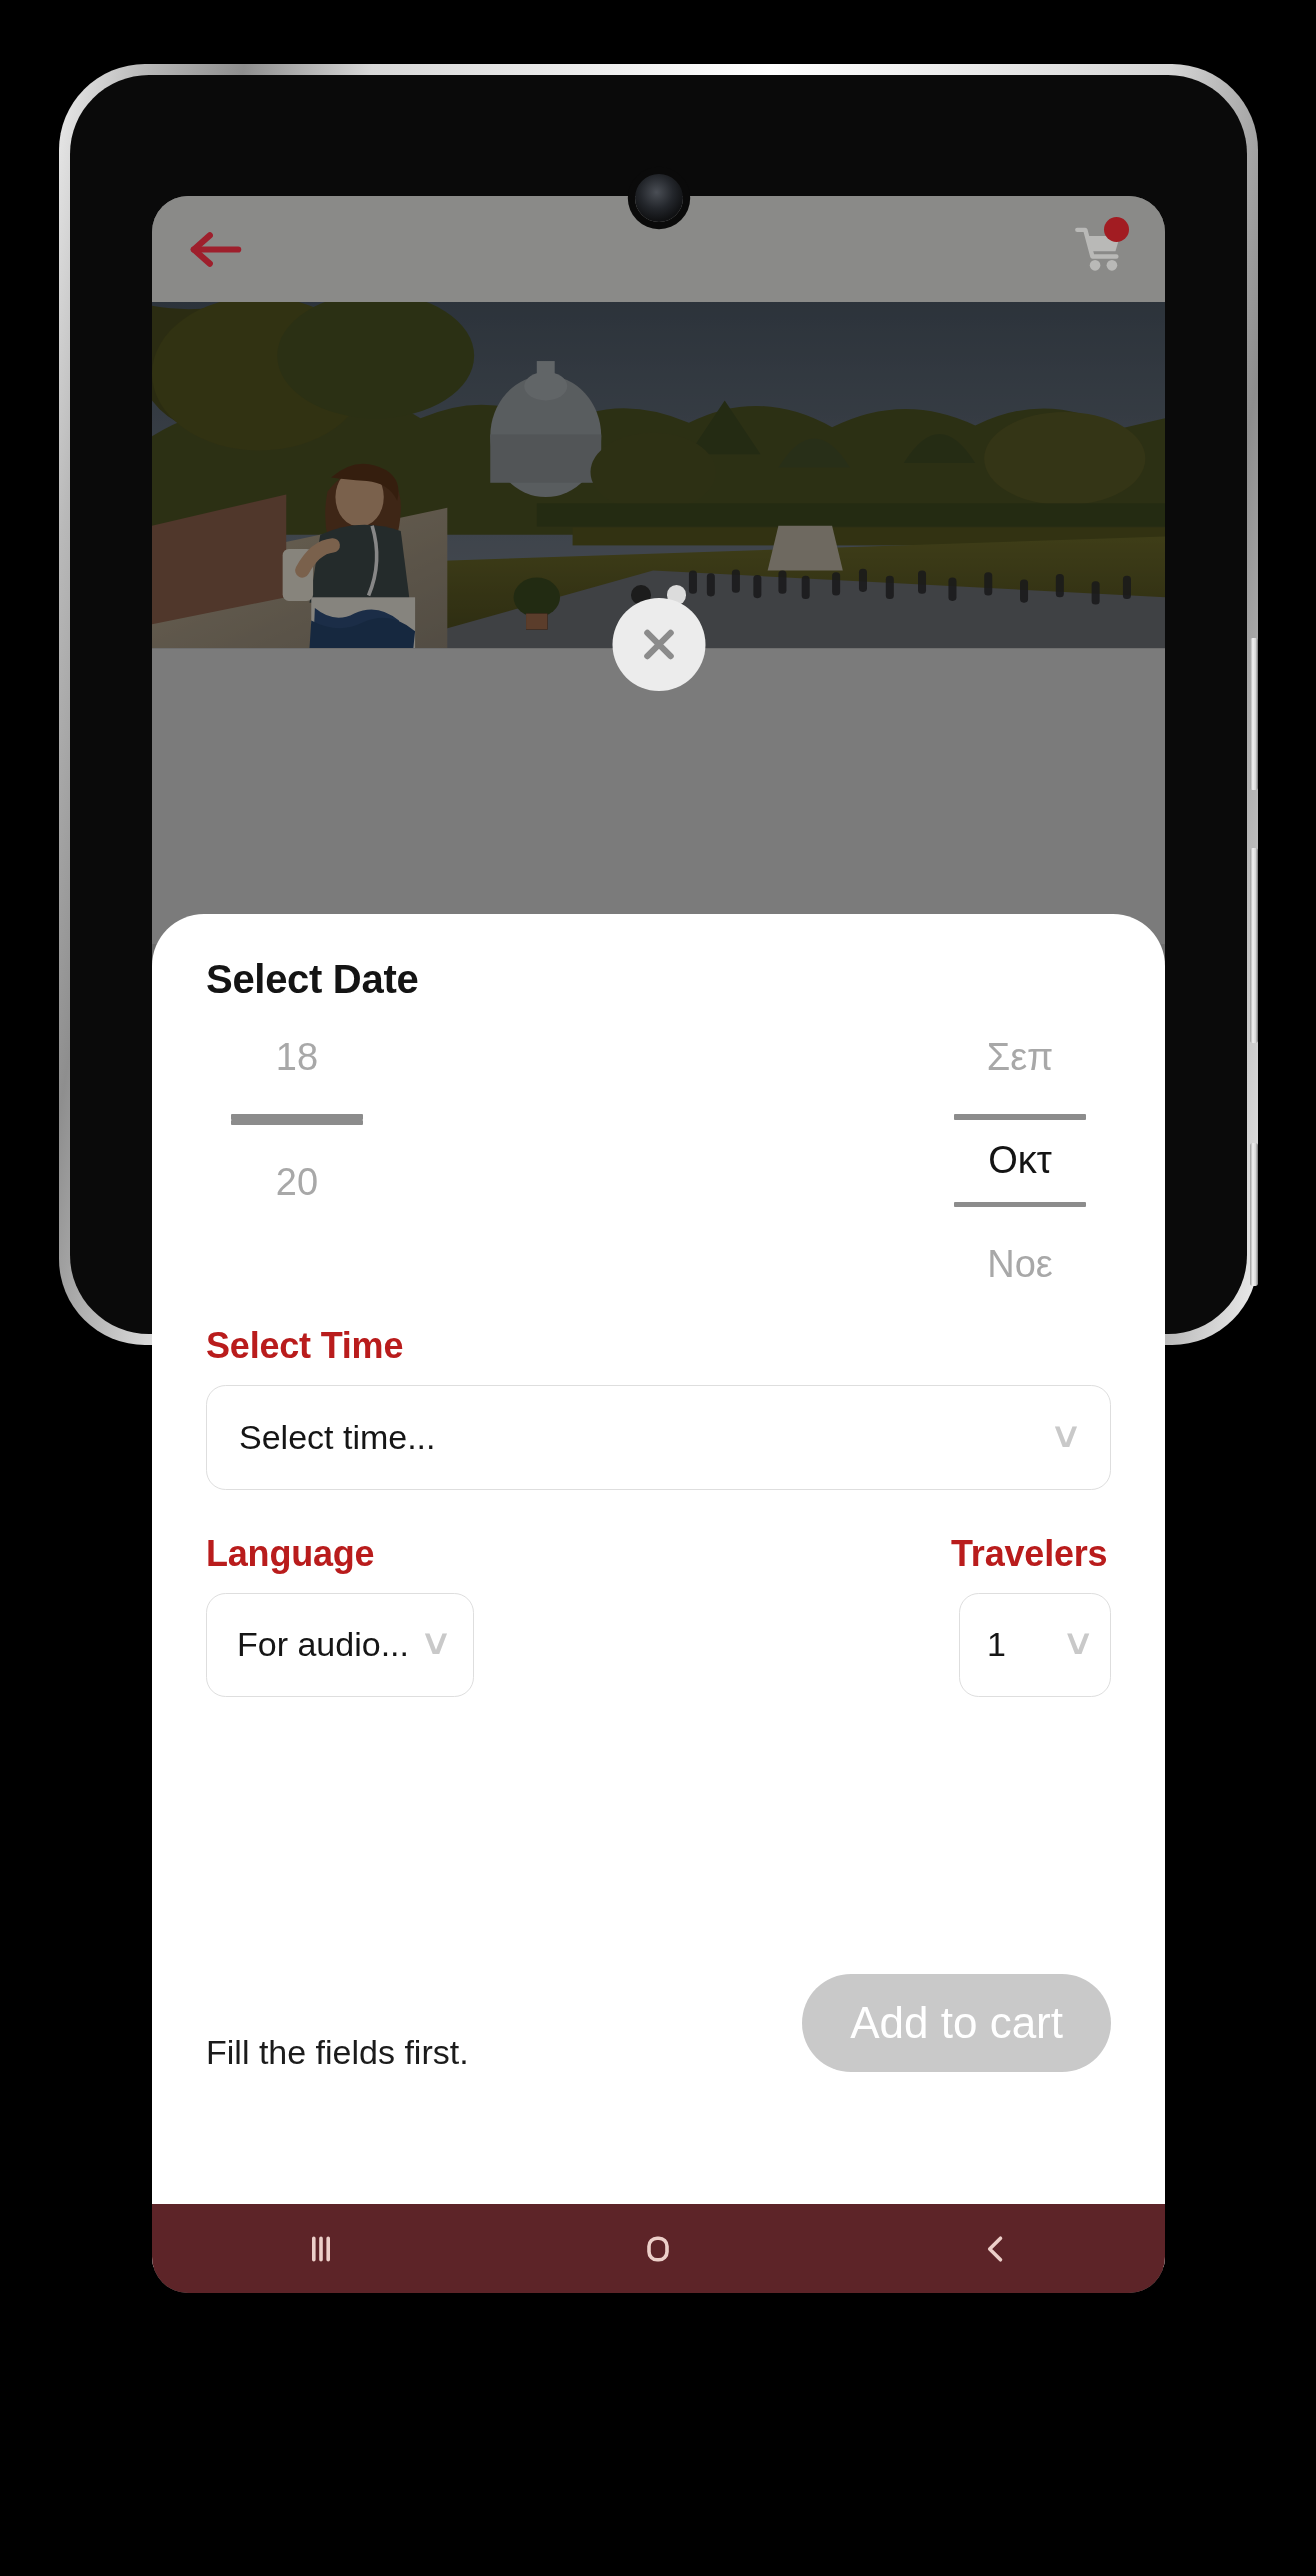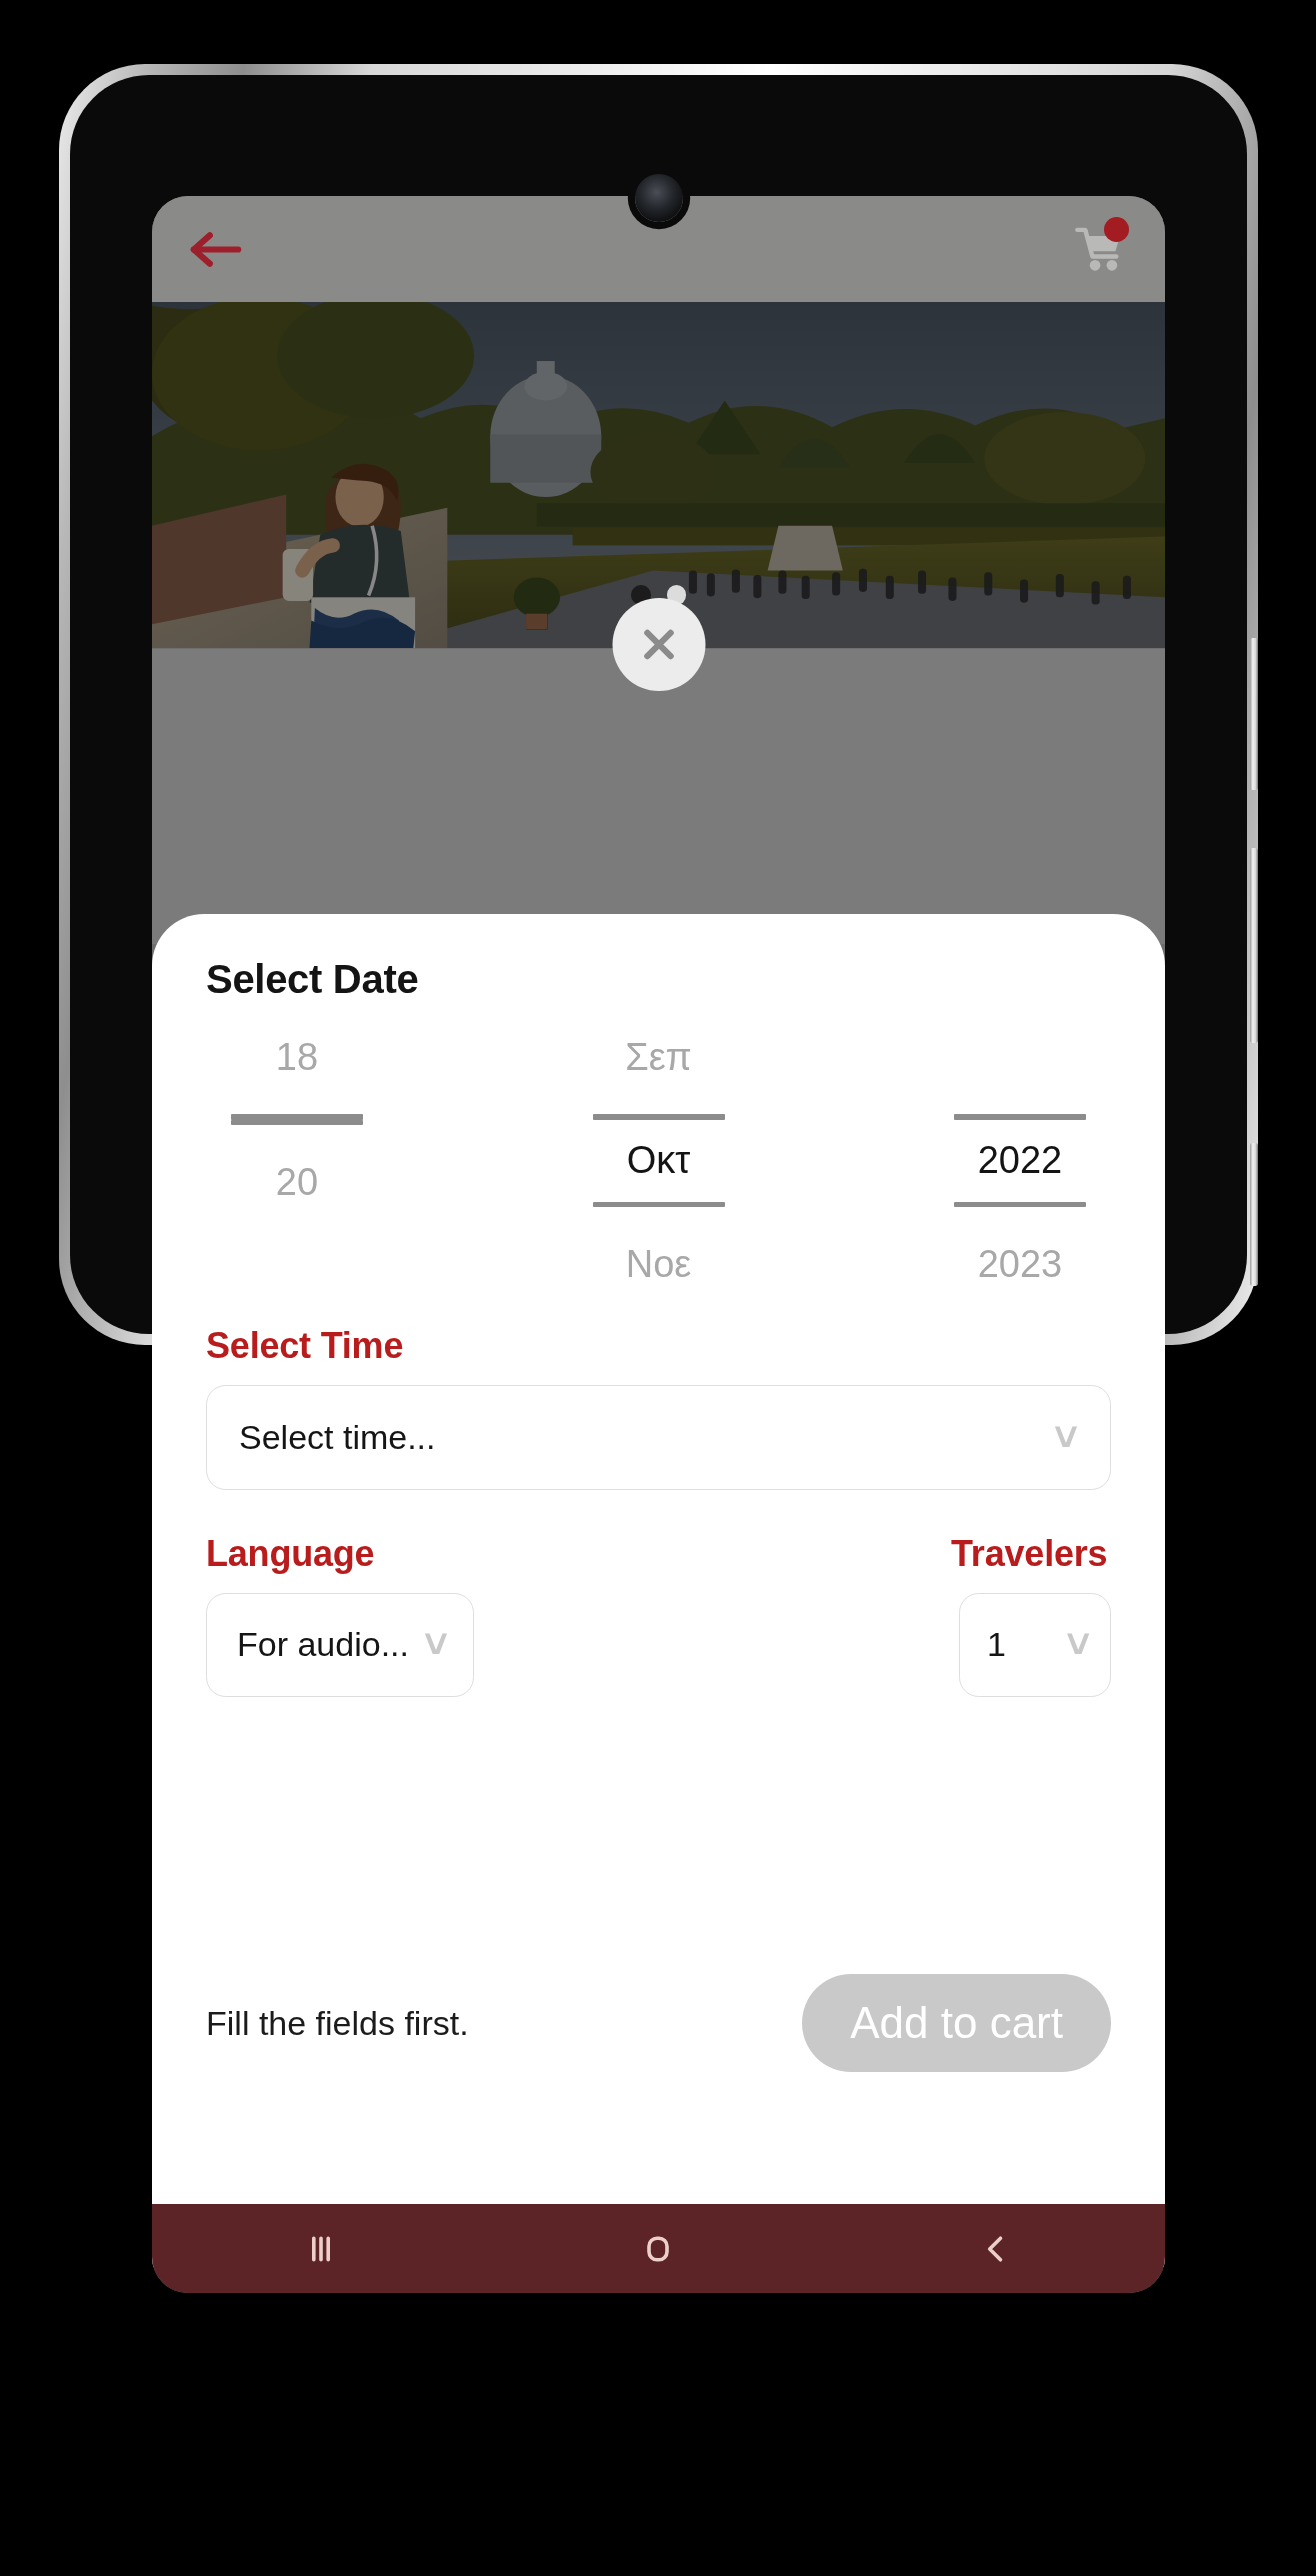--- a/index.html
+++ b/index.html
@@ -259,21 +259,21 @@
   }
   .trav-label { display:block; text-align: right; padding-right: 3.6px;}
 
   
   .footer {
     position: absolute;
     left: 54px;
     right: 54px;
     bottom: 195px;
     display: flex;
-    align-items: center;
+    align-items: flex-end;
     justify-content: space-between;
   }
   .hint {
     font-size: 34px;
     color: #1b1b1b;
   }
   .add-cart {
     background: #c9c9c9;
     color: #ffffff;
     font-size: 44px;
@@ -469,29 +469,20 @@
       <div class="dp-col">
         <div class="dp-cell faded">Σεπ</div>
         <div class="dp-spacer"></div>
         <div class="dp-rule"></div>
         <div class="dp-cell current">Οκτ</div>
         <div class="dp-rule"></div>
         <div class="dp-spacer"></div>
         <div class="dp-cell faded">Νοε</div>
       </div>
 
-      <div class="dp-col">
-        <div class="dp-cell faded"></div>
-        <div class="dp-spacer"></div>
-        <div class="dp-rule"></div>
-        <div class="dp-cell current">2022</div>
-        <div class="dp-rule"></div>
-        <div class="dp-spacer"></div>
-        <div class="dp-cell faded">2023</div>
-      </div>
 
     </div>
 
     <div class="label select-time-label">Select Time</div>
 
     <div class="field time">
       <span class="val">Select time...</span>
       <span class="chev">˅</span>
     </div>
 

